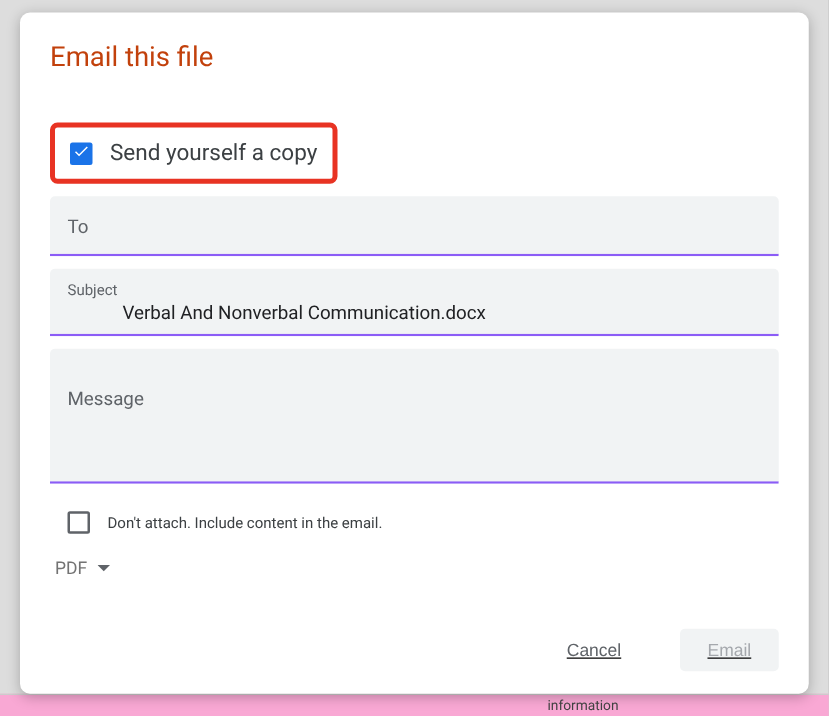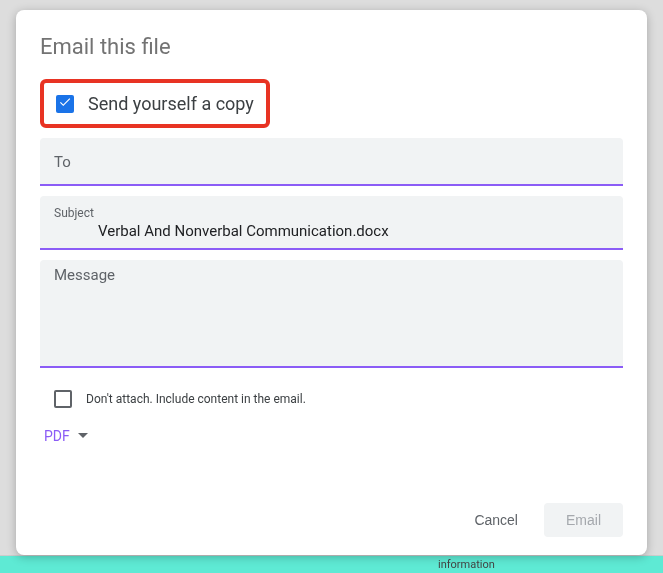--- a/index.html
+++ b/index.html
@@ -24,23 +24,23 @@
       bottom: 18px;
       background: #fff;
       border-radius: 8px;
       box-shadow: 0 2px 10px rgba(0,0,0,0.25);
       padding: 24px 24px 18px 24px;
       display: flex;
       flex-direction: column;
     }
     .dialog-title {
       font-size: 22px;
-      color: #737373;
+      color: #c2410c;
       font-weight: 400;
-      margin-bottom: 20px;
+      margin-bottom: 39px;
     }
     .highlight-box {
       border: 4px solid #e83323;
       border-radius: 6px;
       padding: 10px 12px;
       display: inline-flex;
       align-items: center;
       margin-bottom: 10px;
       width: fit-content;
     }
@@ -93,55 +93,56 @@
     }
     .field-value {
       font-size: 15px;
       color: #202124;
       margin-left: 44px;
     }
     .field-message {
       height: 108px;
       display: flex;
       align-items: flex-start;
-      padding-top: 6px;
+      padding-top: 31px;
     }
     .attach-row {
       display: flex;
       align-items: center;
       padding: 12px 14px 8px 14px;
     }
     .attach-row .checkbox {
       margin-right: 14px;
     }
     .attach-label {
       font-size: 12px;
       color: #3c4043;
     }
     .format-row {
       display: flex;
       align-items: center;
       padding: 10px 0 0 4px;
     }
     .format-label {
       font-size: 14px;
-      color: #8b5cf6;
+      color: #737373;
       margin-right: 8px;
     }
     .dropdown-arrow svg {
       width: 10px;
       height: 10px;
       fill: #5f6368;
     }
     .actions {
       margin-top: auto;
       display: flex;
       justify-content: flex-end;
-      gap: 4px;
+      gap: 25px;
       padding-top: 20px;
+      text-decoration: underline;
     }
     .btn {
       padding: 9px 22px;
       border-radius: 4px;
       font-size: 14px;
       font-weight: 500;
       border: none;
       cursor: pointer;
     }
     .btn-cancel {
@@ -151,21 +152,21 @@
     .btn-send {
       background: #f1f3f4;
       color: #a5a8ad;
     }
     .bg-bottom {
       position: absolute;
       bottom: 0;
       left: 0;
       right: 0;
       height: 18px;
-      background: #5eead4;
+      background: #f9a8d4;
       border-top: 1px solid #ccc;
       font-size: 11px;
       color: #444;
     }
   </style>
 </head>
 <body>
 
 <div class="backdrop">
   <div class="bg-bottom">

